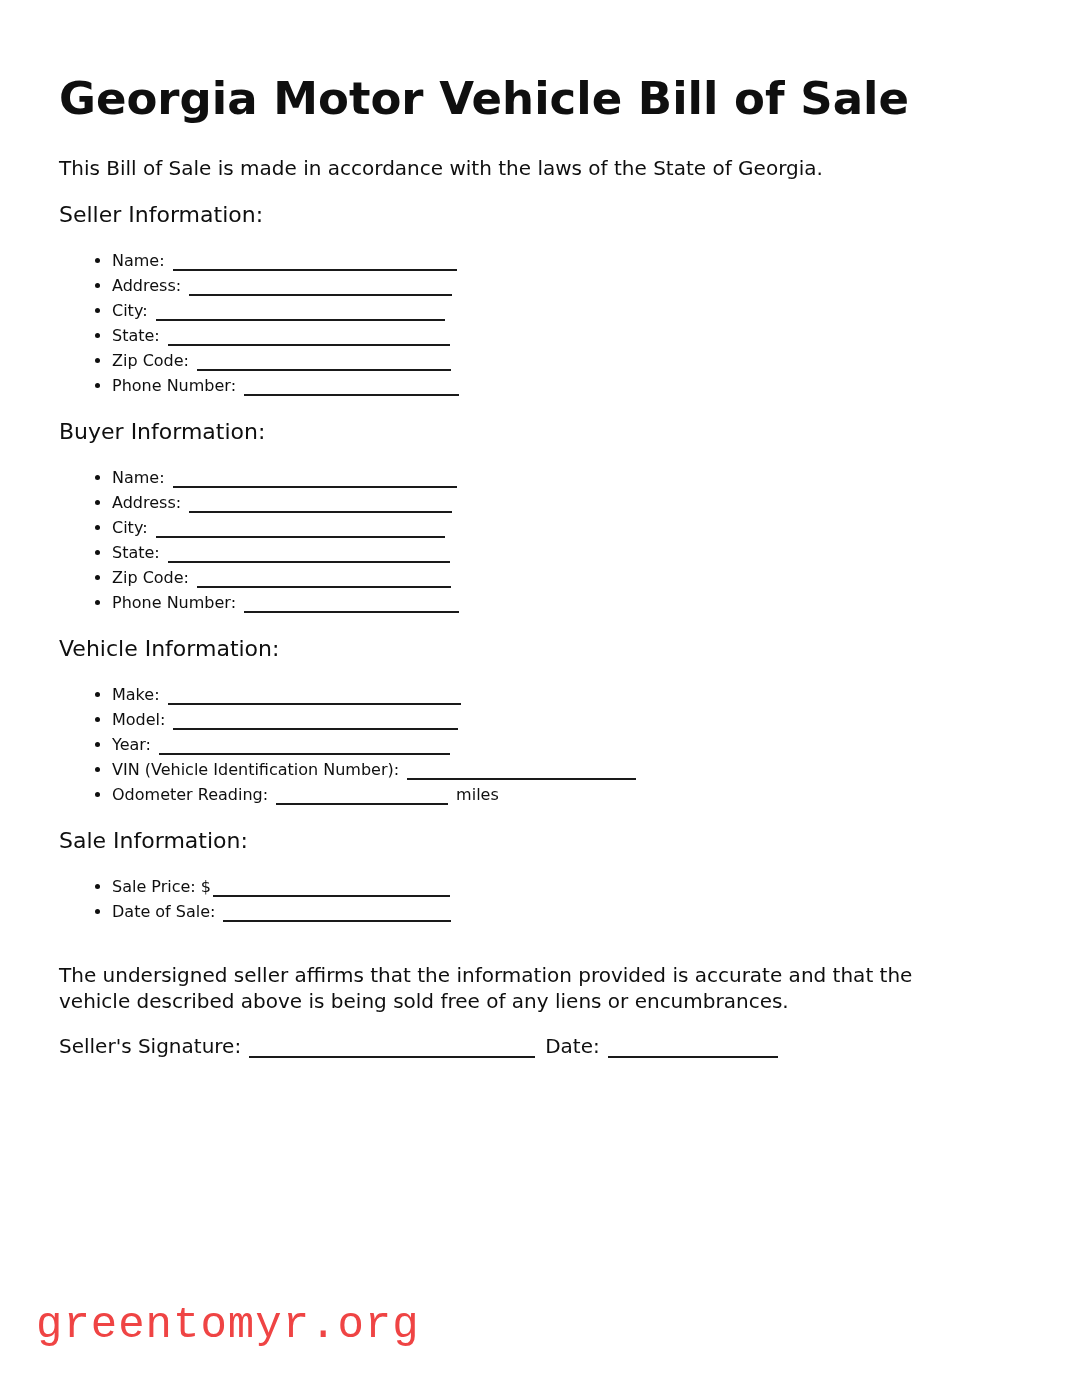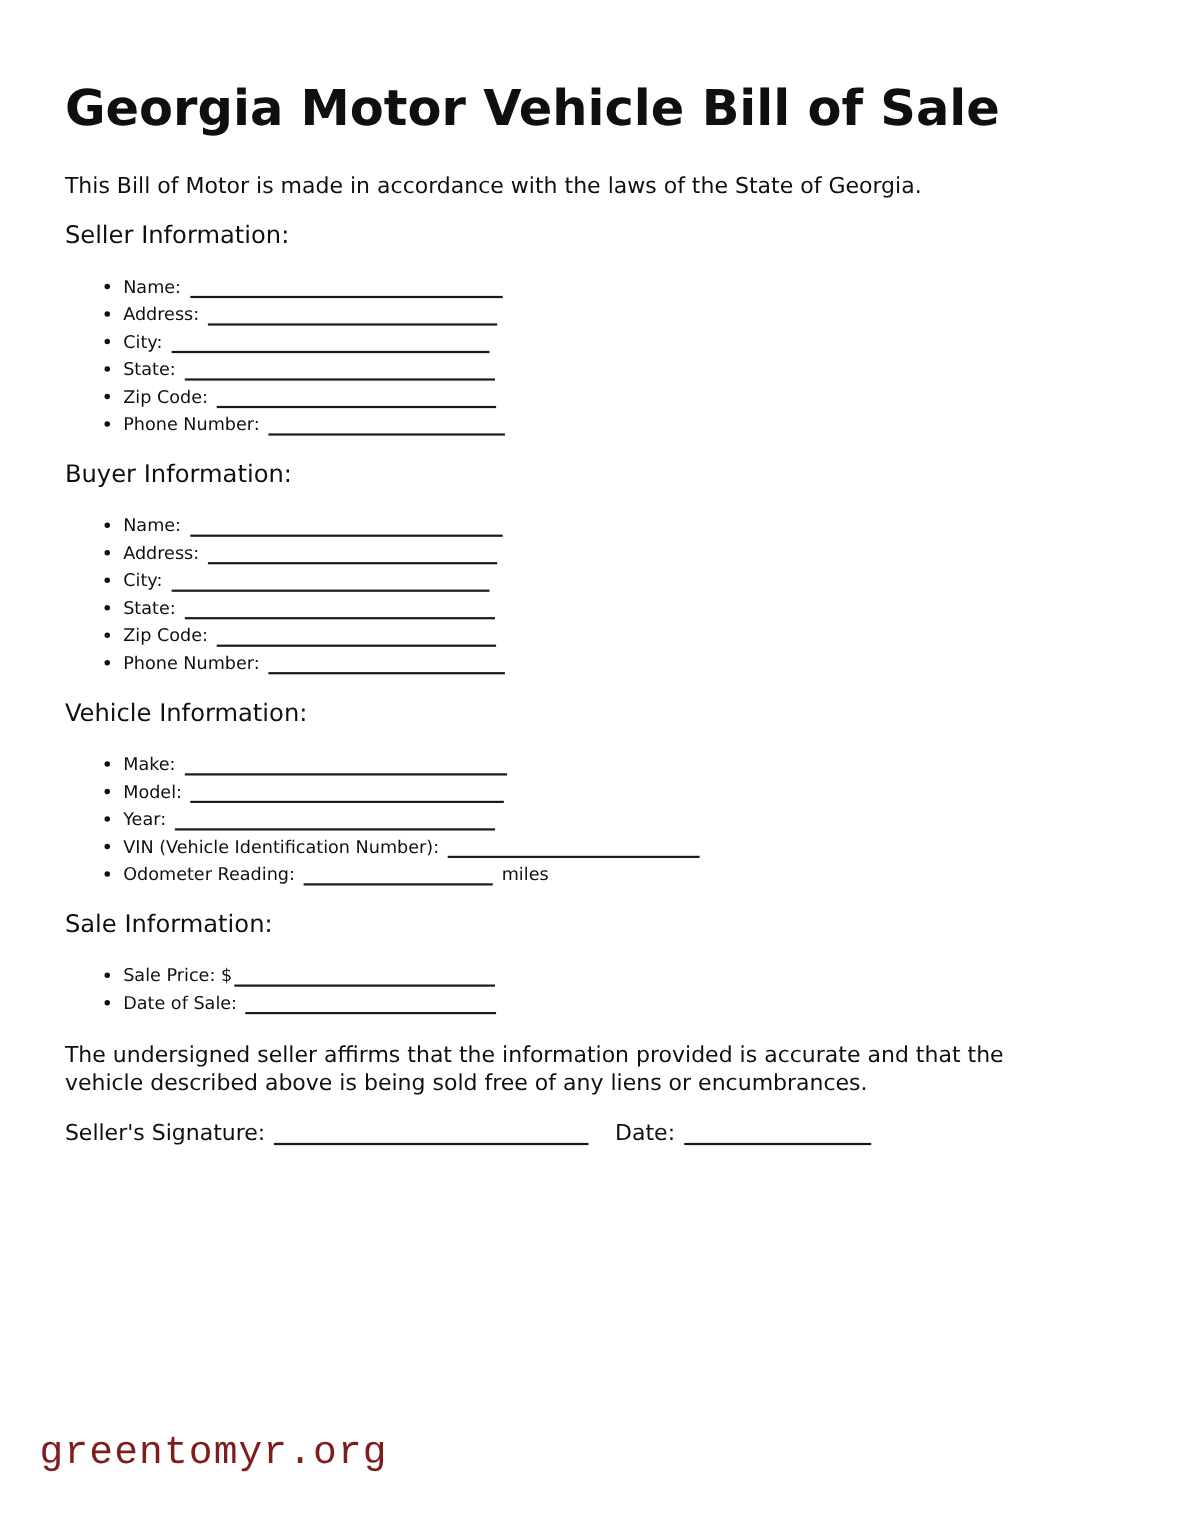--- a/index.html
+++ b/index.html
@@ -47,47 +47,47 @@
   .blank {
     display: inline-block;
     height: 14px;
     border-bottom: 2px solid #1a1a1a;
     vertical-align: -5px;
     margin-left: 8px;
   }
   .blank.tight { margin-left: 2px; }
   .suffix { margin-left: 8px; text-align: right; }
 
-  .affirm  { margin-top: 21px; max-width: 926px; }
+  .affirm  { margin-top: 38px; max-width: 926px; }
   .closing { margin-top: 21px; max-width: 950px; }
 
   .sig-row {
     margin-top: 20px;
     line-height: 25px;
   }
-  .sig-row .date-lbl { margin-left: 24px; }
+  .sig-row .date-lbl { margin-left: 10px; }
 
   .watermark {
     position: absolute;
     left: 36px;
     top: 1300px;
     font-family: "Liberation Mono", "DejaVu Sans Mono", monospace;
-    font-size: 36px;
+    font-size: 44px;
     letter-spacing: 1px;
-    color: #7f1d1d;
+    color: #ef4444;
   }
 </style>
 </head>
 <body>
 
 <div class="page">
 
   <h1>Georgia Motor Vehicle Bill of Sale</h1>
 
-  <p class="intro">This Bill of Motor is made in accordance with the laws of the State of Georgia.</p>
+  <p class="intro">This Bill of Sale is made in accordance with the laws of the State of Georgia.</p>
 
   <h3>Seller Information:</h3>
   <ul>
     <li><span class="lbl">Name:</span><span class="blank" style="width:284px"></span></li>
     <li><span class="lbl">Address:</span><span class="blank" style="width:263px"></span></li>
     <li><span class="lbl">City:</span><span class="blank" style="width:289px"></span></li>
     <li><span class="lbl">State:</span><span class="blank" style="width:282px"></span></li>
     <li><span class="lbl">Zip Code:</span><span class="blank" style="width:254px"></span></li>
     <li><span class="lbl">Phone Number:</span><span class="blank" style="width:215px"></span></li>
   </ul>

